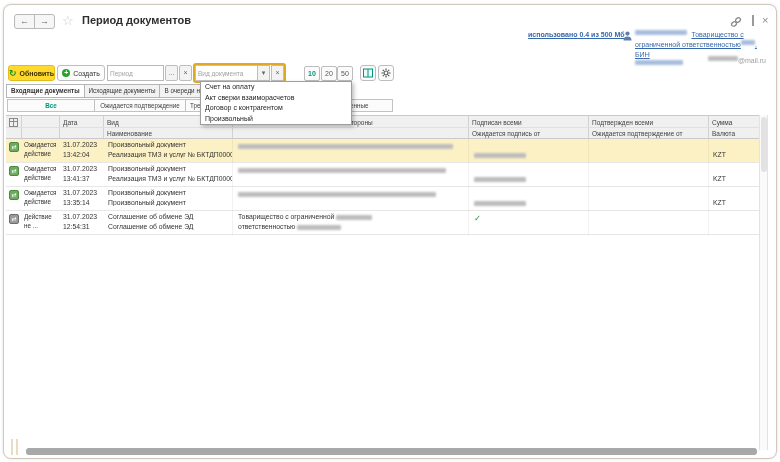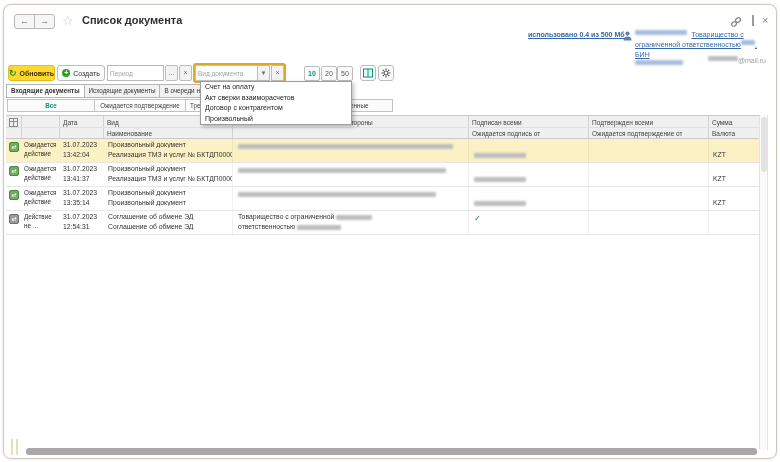--- a/index.html
+++ b/index.html
@@ -61,21 +61,21 @@
 <body>
 
 <div id="stage">
  <div id="win">
 
   <div class="abs" style="left:10px;top:9px;display:flex;">
     <div class="navbtn l"><span>←</span></div>
     <div class="navbtn r"><span>→</span></div>
   </div>
   <div class="abs star" style="left:58px;top:9px;"><span>☆</span></div>
-  <div class="abs title" style="left:78px;top:9px;">Список документа</div>
+  <div class="abs title" style="left:78px;top:9px;">Период документов</div>
 
   <div class="abs" style="left:726px;top:11px;">
     <svg width="12" height="12" viewBox="0 0 12 12">
           <g fill="none" stroke="#8a8a8a" stroke-width="1.3">
             <ellipse cx="4" cy="8" rx="2.6" ry="2" transform="rotate(-35 4 8)"></ellipse>
             <ellipse cx="8" cy="4" rx="2.6" ry="2" transform="rotate(-35 8 4)"></ellipse>
           </g>
         </svg>
   </div>
   <div class="abs" style="left:748px;top:10px;width:1.5px;height:11px;background:#9a9a9a;"></div>

